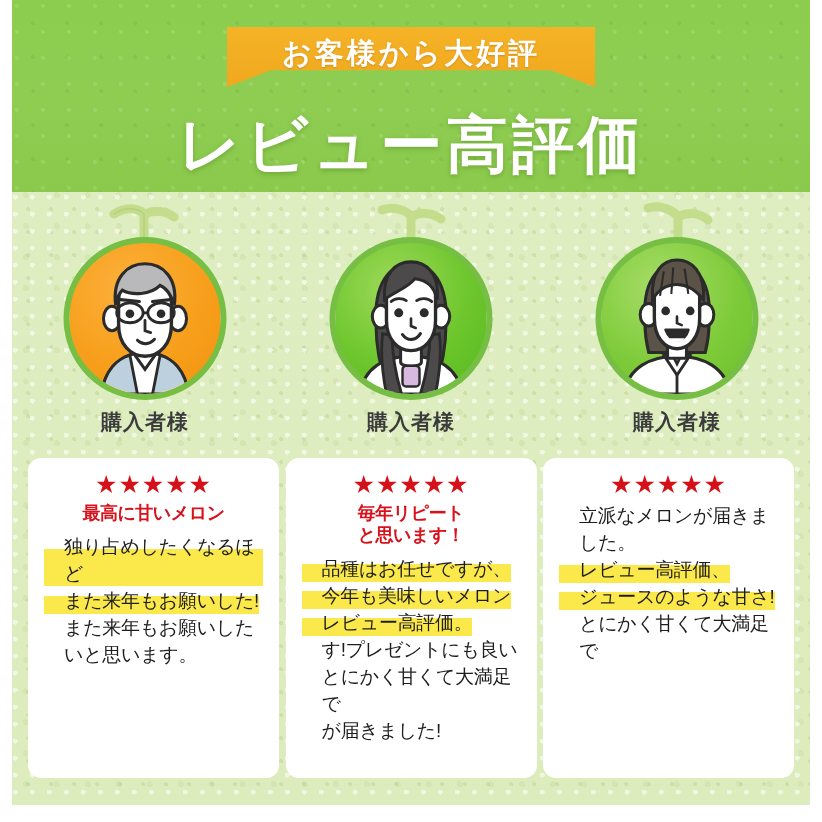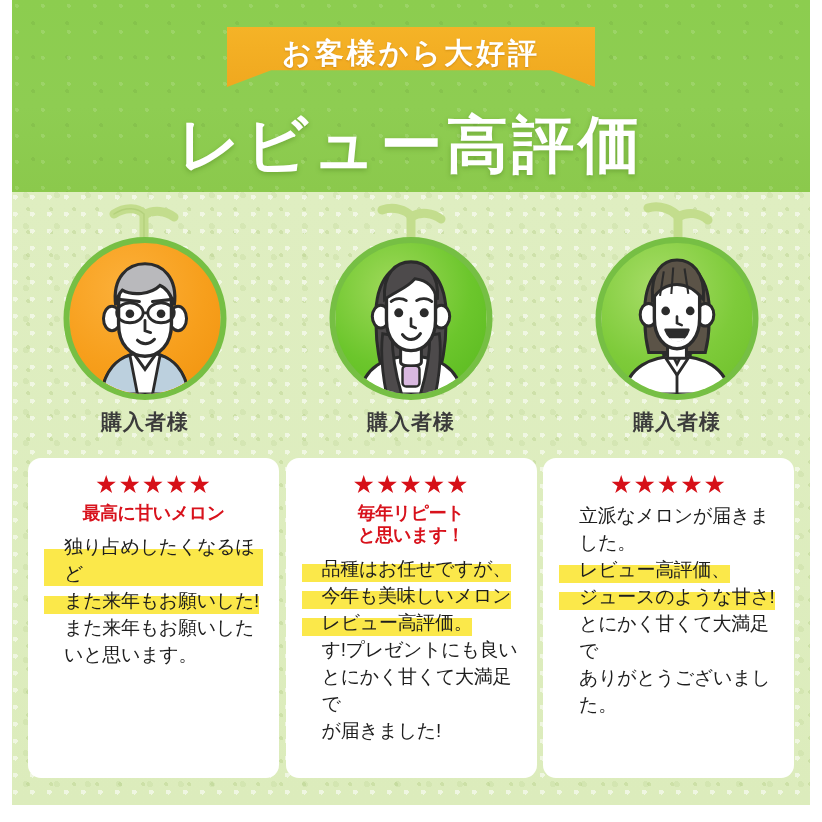--- a/index.html
+++ b/index.html
@@ -354,21 +354,20 @@
     </div>
 
     <div class="card">
       <div class="stars">★★★★★</div>
       <div class="card-body">
         <span class="line">立派なメロンが届きま</span>
         <span class="line">した。</span>
         <span class="line hl">レビュー高評価、</span>
         <span class="line hl">ジュースのような甘さ!</span>
         <span class="line">とにかく甘くて大満足で</span>
-        <span class="line">ありがとうございました。</span>
       </div>
     </div>
   </div>
 
   <div class="side-strip l"></div>
   <div class="side-strip r"></div>
   <div class="bottom-strip"></div>
 </div>
 
 </body></html>

